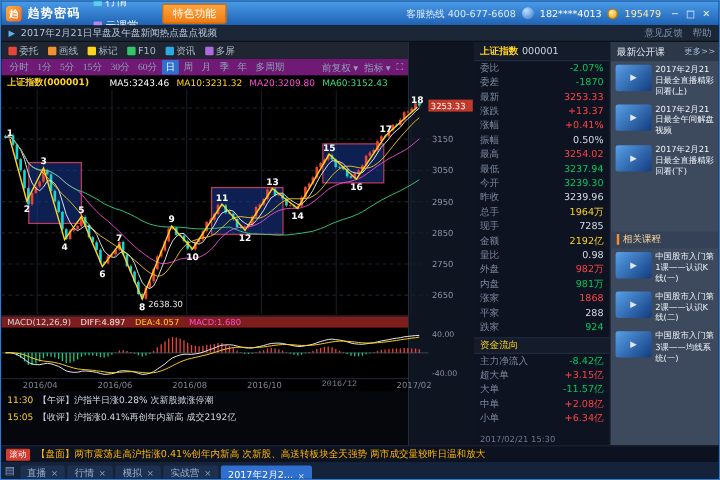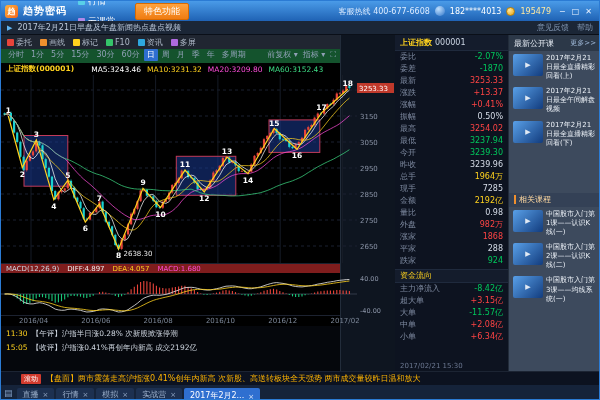--- a/index.html
+++ b/index.html
@@ -25,21 +25,21 @@
   
   .subbar{position:absolute;left:0;top:20px;right:0;height:14px;background:#1b2636;border-bottom:1px solid #0a0f18;display:flex;align-items:center;gap:5px;padding:0 6px;color:#b9c6d8;font-size:8px;}
   .sb-ic{color:#5fb3f0;font-size:7px;}
   .sb-right{margin-left:auto;display:flex;gap:8px;color:#7f93ae;}
 
   
   .chart-panel{position:absolute;left:0;top:34px;width:340px;height:336px;background:#000;border-right:1px solid #222c3a;display:flex;flex-direction:column;}
   .ctb1{height:14px;background:#202631;display:flex;align-items:center;gap:8px;padding:0 6px;font-size:8px;color:#aeb9c8;flex:none;}
   .tool-item{display:flex;align-items:center;gap:2px;cursor:pointer;}
   .tool-dot{width:7px;height:7px;border-radius:1px;display:inline-block;}
-  .ctb2{height:14px;background:#14532d;display:flex;align-items:flex-start;gap:1px;padding:0 4px;font-size:8px;color:#8fa0b5;flex:none;}
+  .ctb2{height:14px;background:#701a75;display:flex;align-items:center;gap:1px;padding:0 4px;font-size:8px;color:#8fa0b5;flex:none;font-family:Liberation Serif, serif;}
   .period{padding:0 3px;line-height:12px;cursor:pointer;border-radius:1px;}
   .period.active{background:#2e6fd0;color:#fff;}
   .ctb2-right{margin-left:auto;display:flex;gap:5px;align-items:center;}
   .legend{height:12px;display:flex;gap:17px;align-items:center;padding:0 5px;font-size:7.5px;background:#000;flex:none;white-space:nowrap;}
   .legend .sym{color:#ffd21e;font-weight:bold;}
   .plot-wrap{position:relative;height:188px;flex:none;}
   .plot-wrap svg{position:absolute;left:0;top:0;}
   .macd-head{height:10px;font-size:7px;display:flex;gap:8px;padding:0 5px;align-items:center;background:#7f1d1d;border-top:1px solid #1c2230;flex:none;}
   .macd-wrap{height:42px;position:relative;flex:none;}
   .xaxis{height:11px;position:relative;font-size:7px;color:#7c8798;border-top:1px solid #1c2230;flex:none;}
@@ -64,21 +64,21 @@
   .sb-head{height:16px;background:#2c3848;color:#e8eef6;font-size:8px;display:flex;align-items:center;justify-content:space-between;padding:0 5px;flex:none;}
   .sb-more{color:#9fb8d8;font-size:7px;cursor:pointer;}
   .video-item{display:flex;gap:3px;padding:3px 4px;cursor:pointer;}
   .thumb{width:30px;height:22px;background:linear-gradient(135deg,#59a0e8,#123c7e);border-radius:2px;position:relative;flex:none;display:flex;align-items:center;justify-content:center;}
   .play-glyph{color:rgba(255,255,255,.85);font-size:7px;}
   .v-title{font-size:7px;color:#eef3f9;line-height:1.3;}
   .sb-related-head{margin-top:42px;height:14px;display:flex;align-items:center;gap:3px;padding:0 5px;color:#ffd9a0;font-size:8px;background:#344156;flex:none;}
   .orange-bar{width:2px;height:9px;background:#f0902e;display:inline-block;}
 
   
-  .ticker{position:absolute;left:0;top:370px;right:0;height:14px;background:#0c1220;border-top:1px solid #1c2433;display:flex;align-items:center;gap:5px;padding:0 20px;font-size:8px;color:#ffb400;overflow:hidden;white-space:nowrap;}
+  .ticker{position:absolute;left:0;top:370px;right:0;height:14px;background:#0c1220;border-top:1px solid #1c2433;display:flex;align-items:center;gap:5px;padding:0 4px;font-size:8px;color:#ffb400;overflow:hidden;white-space:nowrap;}
   .ticker-badge{background:#d23b2e;color:#fff;font-size:7px;padding:0 3px;border-radius:1px;flex:none;}
   .tabsbar{position:absolute;left:0;top:384px;right:0;height:16px;background:#15233a;display:flex;align-items:flex-end;gap:2px;padding:0 3px;}
   .home-icon{color:#7f9cc4;font-size:9px;margin-right:2px;cursor:pointer;align-self:center;}
   .btab{display:flex;align-items:center;gap:4px;font-size:8px;color:#9db1cc;background:#1d3050;padding:0 6px;height:13px;border-radius:2px 2px 0 0;cursor:pointer;white-space:nowrap;}
   .btab.active{background:#2f6fd0;color:#fff;align-items:flex-end;}
   .btab .x{font-size:7px;color:#8fa3c0;}
   .btab.active .x{color:#dce8fa;}
 </style>
 </head>
 <body>
@@ -577,21 +577,21 @@
           <polyline points="3.6,21.0 6.7,21.0 9.9,21.0 13.1,21.3 16.2,21.9 19.4,22.8 22.6,24.0 25.7,25.3 28.9,26.4 32.1,27.3 35.2,27.9 38.4,28.2 41.5,28.6 44.7,29.1 47.9,29.8 51.0,30.7 54.2,31.8 57.4,32.8 60.5,33.7 63.7,34.4 66.9,34.8 70.0,35.1 73.2,35.3 76.3,35.6 79.5,36.0 82.7,36.4 85.8,36.9 89.0,37.3 92.2,37.5 95.3,37.5 98.5,37.3 101.7,37.0 104.8,36.8 108.0,36.7 111.1,36.8 114.3,37.1 117.5,37.4 120.6,37.7 123.8,37.8 127.0,37.6 130.1,37.0 133.3,36.1 136.5,34.9 139.6,33.4 142.8,31.8 145.9,30.2 149.1,28.7 152.3,27.4 155.4,26.4 158.6,25.6 161.8,24.8 164.9,24.1 168.1,23.4 171.3,22.6 174.4,21.7 177.6,20.8 180.7,19.8 183.9,18.7 187.1,17.9 190.2,17.2 193.4,16.6 196.6,16.4 199.7,16.4 202.9,16.4 206.1,16.6 209.2,16.7 212.4,16.6 215.5,16.4 218.7,16.1 221.9,15.7 225.0,15.2 228.2,14.7 231.4,14.4 234.5,14.1 237.7,14.1 240.9,14.2 244.0,14.4 247.2,14.7 250.3,14.9 253.5,14.9 256.7,14.8 259.8,14.6 263.0,14.2 266.2,13.7 269.3,13.1 272.5,12.5 275.7,11.9 278.8,11.5 282.0,11.3 285.1,11.2 288.3,11.4 291.5,11.7 294.6,12.0 297.8,12.4 301.0,12.7 304.1,12.8 307.3,12.9 310.5,12.8 313.6,12.6 316.8,12.3 319.9,12.0 323.1,11.6 326.3,11.1 329.4,10.7 332.6,10.2 335.8,9.7 338.9,9.3 342.1,8.8 345.3,8.4 348.4,8.0 " fill="none" stroke="#ffd21e" stroke-width="0.8"></polyline>
           <text x="359" y="8" fill="#8a93a6" font-size="6.5">40.00</text>
           <text x="359" y="40" fill="#8a93a6" font-size="6.5">-40.00</text>
         </svg>
     </div>
     <div class="xaxis" id="xaxis">
         <span style="left: 18px;">2016/04</span>
         <span style="left: 80.3px;">2016/06</span>
         <span style="left: 142.6px;">2016/08</span>
         <span style="left: 204.9px;">2016/10</span>
-        <span style="left: 267.2px;">2016/12</span>
+        <span style="left: 267.2px; font-family: Liberation Mono, monospace;">2016/12</span>
         <span style="left: 329.5px;">2017/02</span>
       </div>
     <div class="news" id="news">
         <div class="news-row">
           <span class="news-time">11:30</span>
           <span>【午评】沪指半日涨0.28% 次新股掀涨停潮</span>
         </div>
         <div class="news-row">
           <span class="news-time">15:05</span>
           <span>【收评】沪指涨0.41%再创年内新高 成交2192亿</span>
@@ -657,20 +657,24 @@
           <span class="q-label">金额</span>
           <span class="v-yellow">2192亿</span>
         </div>
         <div class="q-row">
           <span class="q-label">量比</span>
           <span class="v-white">0.98</span>
         </div>
         <div class="q-row">
           <span class="q-label">外盘</span>
           <span class="v-red">982万</span>
+        </div>
+        <div class="q-row">
+          <span class="q-label">内盘</span>
+          <span class="v-green">981万</span>
         </div>
         <div class="q-row">
           <span class="q-label">涨家</span>
           <span class="v-red">1868</span>
         </div>
         <div class="q-row">
           <span class="q-label">平家</span>
           <span class="v-white">288</span>
         </div>
         <div class="q-row">

